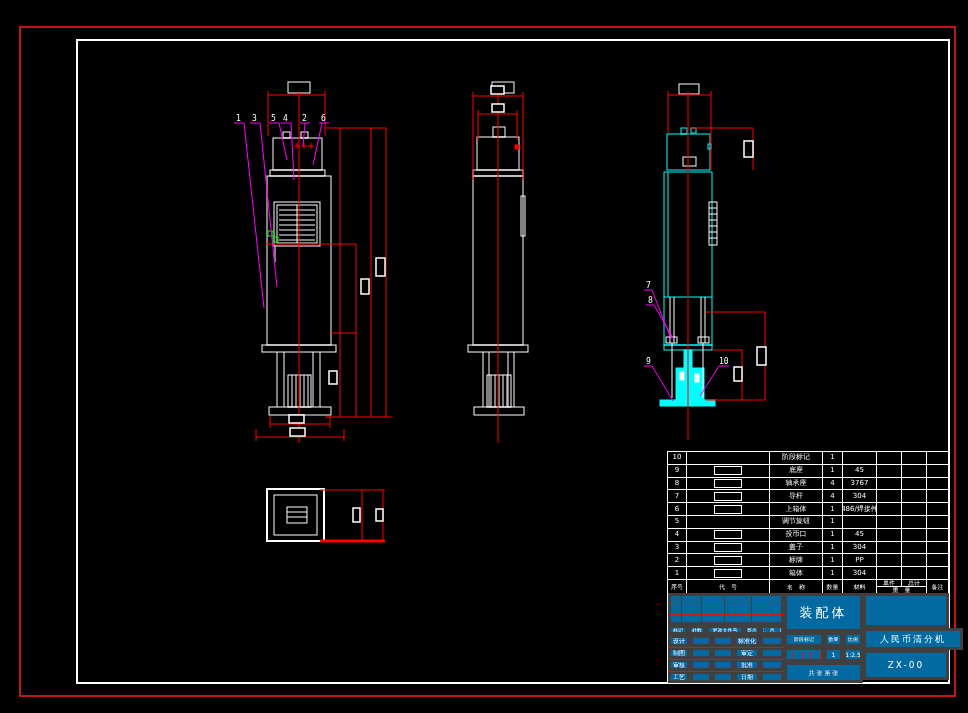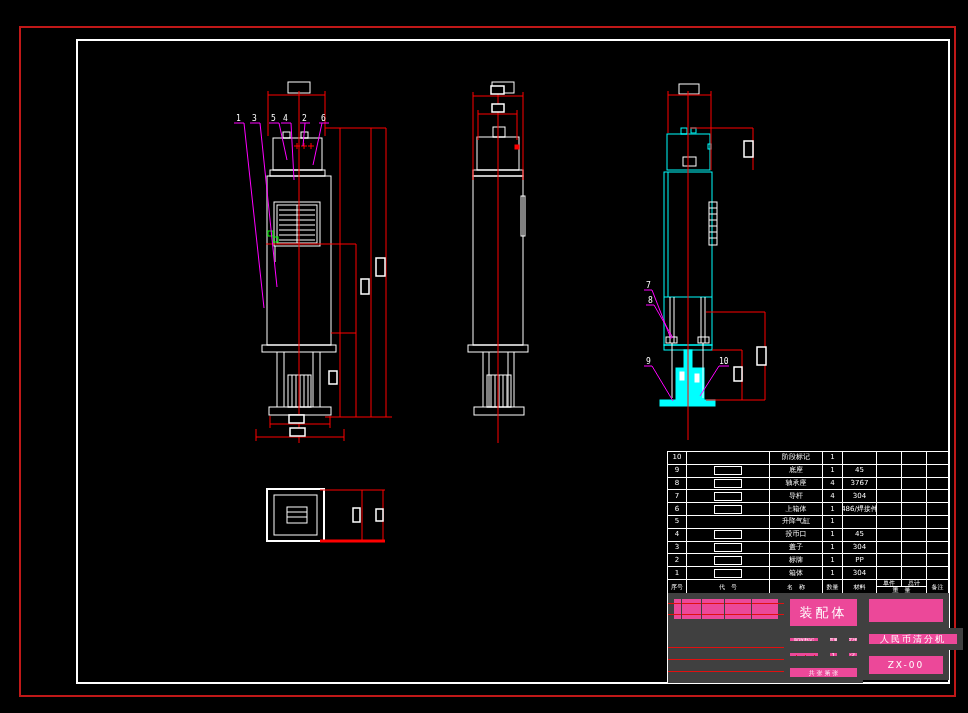--- a/index.html
+++ b/index.html
@@ -17,22 +17,22 @@
   .code-box{width:26px;height:7px;border:1px solid #fff;}
   .pt-head .pt-cell{font-size:6px;}
   .wcell{flex-direction:column;padding:0;}
   .wtop{display:flex;width:100%;flex:1;}
   .wtop span{flex:1;display:flex;align-items:center;justify-content:center;border-bottom:1px solid #fff;}
   .wtop span:first-child{border-right:1px solid #fff;}
   .wbot{flex:1;display:flex;align-items:center;justify-content:center;}
   
   #title-block{position:absolute;left:667px;top:593px;width:281px;height:90px;
     border-left:1px solid #fff;border-bottom:1px solid #fff;font-size:6px;line-height:1;}
-  .tb{position:absolute;border:6px solid #404040;display:flex;align-items:center;justify-content:center;
-      overflow:hidden;white-space:nowrap;box-sizing:border-box;background:#ec4899;}
+  .tb{position:absolute;border:3px solid #404040;display:flex;align-items:center;justify-content:center;
+      overflow:hidden;white-space:nowrap;box-sizing:border-box;background:#0369a1;}
   .redline{position:absolute;height:0;border-top:1px solid #e01010;}
   .redtick{position:absolute;width:0;border-left:1px solid #e01010;height:10px;top:2px;}
   .big{font-size:13px;letter-spacing:3px;}
   .mid{font-size:9px;letter-spacing:2px;}
   .small5{font-size:5px;}
 </style>
 </head>
 <body>
 
 <div id="sheet">
@@ -330,21 +330,21 @@
       <div class="pt-cell">上箱体</div>
       <div class="pt-cell">1</div>
       <div class="pt-cell">486/焊接件</div>
       <div class="pt-cell"></div>
         <div class="pt-cell"></div>
         <div class="pt-cell"></div>
     </div>
     <div class="pt-row">
       <div class="pt-cell">5</div>
       <div class="pt-cell"></div>
-      <div class="pt-cell">升降气缸</div>
+      <div class="pt-cell">调节旋钮</div>
       <div class="pt-cell">1</div>
       <div class="pt-cell"></div>
       <div class="pt-cell"></div>
         <div class="pt-cell"></div>
         <div class="pt-cell"></div>
     </div>
     <div class="pt-row">
       <div class="pt-cell">4</div>
       <div class="pt-cell">
           <div class="code-box"></div>

